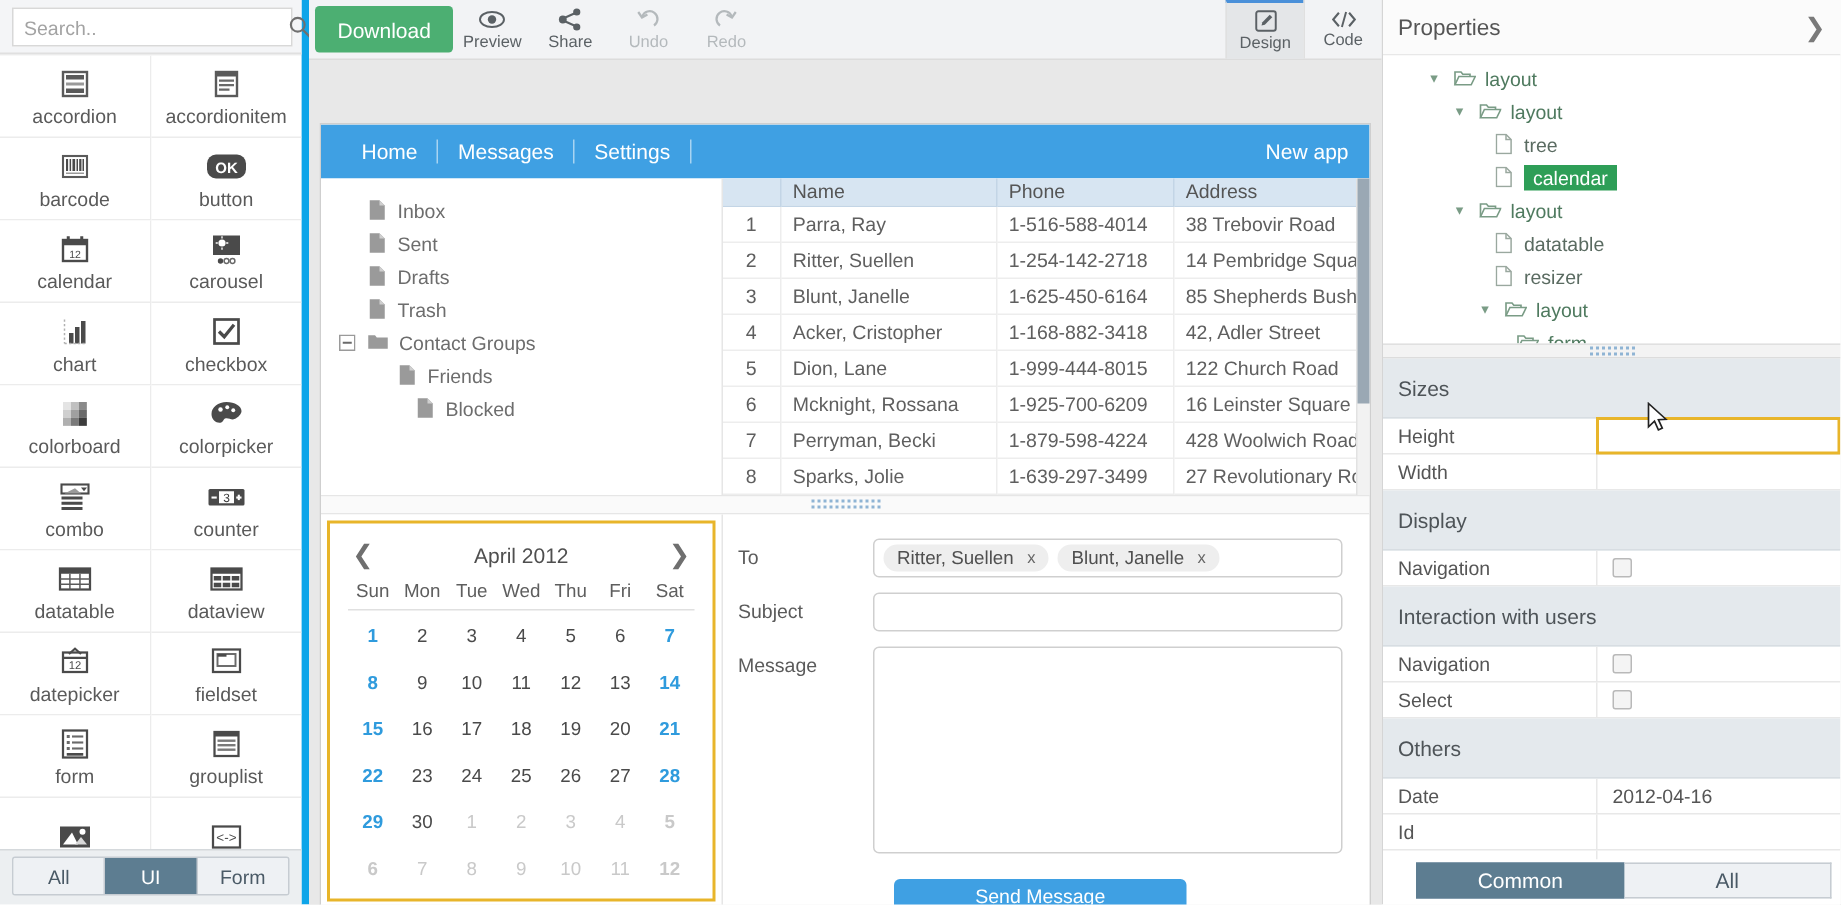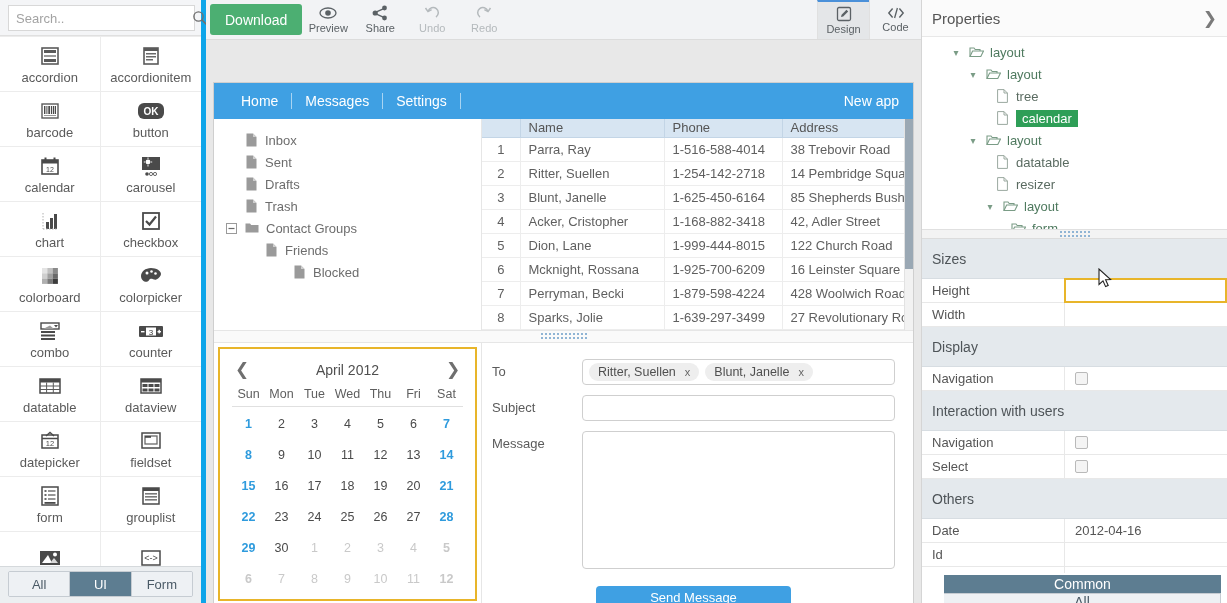--- a/index.html
+++ b/index.html
@@ -263,21 +263,21 @@
     font-size:13px; color:#555; cursor:text; position:relative;
   }
   .prop-val.focused {
     border:2px solid #e8b52a; margin:-1px 0 -1px -1px;
   }
   .pcheck {
     width:13px; height:13px; border:1px solid #b9b9b9; border-radius:2px;
     background:#f4f4f4; cursor:pointer;
   }
   .rp-footer {
-    height:30px; display:flex; padding:2px 6px 4px 22px; background:#fff;flex-direction:column;
+    height:30px; display:flex; padding:2px 6px 4px 22px; background:#fff;
   }
   .rp-tab {
     flex:1; display:flex; align-items:center; justify-content:center;
     font-size:14px; color:#4a5a66; background:#eef1f4;
     border:1px solid #c6ccd2; cursor:pointer;
   }
   .rp-tab + .rp-tab { border-left:0; }
   .rp-tab.active { background:#5d7d91; color:#fff; border-color:#5d7d91; }
 
   .cursor-ptr { position:absolute; pointer-events:none; }
@@ -735,21 +735,21 @@
             </div>
             <div class="tree-item" style="padding-left:50px">
               <span class="tglyph">
                 <svg class="ico" width="11" height="14" viewBox="0 0 11 14">
                     <path d="M0.5 0.5 H7 L10.5 4 V13.5 H0.5 Z" fill="#9a9a9a"></path>
                     <path d="M7 0.5 V4 H10.5 Z" fill="#cfcfcf"></path>
                   </svg>
               </span>
               <span>Friends</span>
             </div>
-            <div class="tree-item" style="padding-left:78px">
+            <div class="tree-item" style="padding-left:62px">
               <span class="tglyph">
                 <svg class="ico" width="11" height="14" viewBox="0 0 11 14">
                     <path d="M0.5 0.5 H7 L10.5 4 V13.5 H0.5 Z" fill="#9a9a9a"></path>
                     <path d="M7 0.5 V4 H10.5 Z" fill="#cfcfcf"></path>
                   </svg>
               </span>
               <span>Blocked</span>
             </div>
           </div>
 

